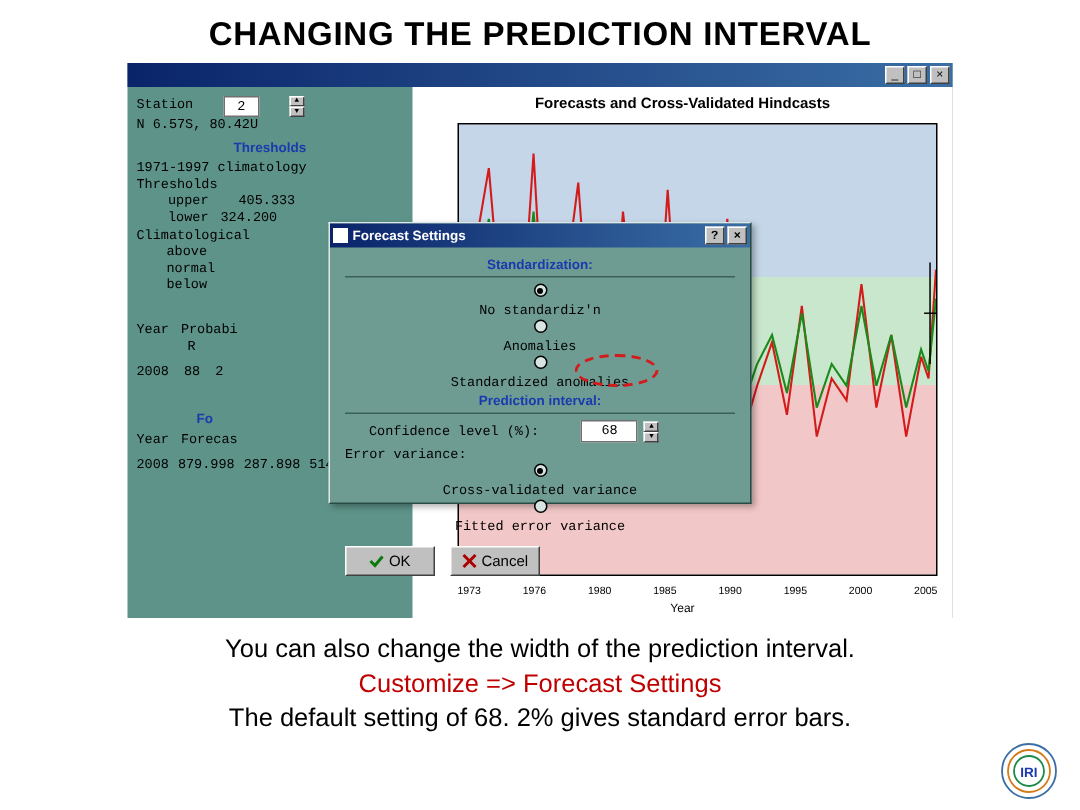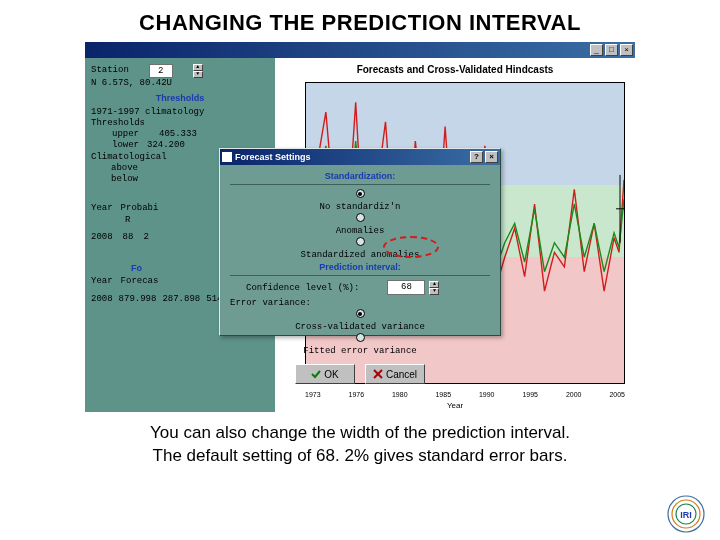--- a/index.html
+++ b/index.html
@@ -208,21 +208,20 @@
     height: 15px;
     background: #fff;
     border: 1px solid #707070;
     font-size: 9px;
     text-align: center;
     line-height: 13px;
     position: relative;
   }
   .dlg-btns {
     display: flex;
-    justify-content: center;
     gap: 10px;
     margin-top: 8px;
   }
   .btn {
     width: 60px;
     height: 20px;
     background: #c0c0c0;
     border: 1px solid #fff;
     border-right-color: #404040;
     border-bottom-color: #404040;
@@ -290,20 +289,21 @@
     <div style="display:flex;gap:20px;">
       <span style="width:48px;text-align:right;">upper</span>
       <span>405.333</span>
     </div>
     <div style="display:flex;gap:8px;">
       <span style="width:48px;text-align:right;">lower</span>
       <span>324.200</span>
     </div>
     <div>Climatological</div>
     <div style="padding-left:20px;">above</div>
+    <div style="padding-left:20px;">normal</div>
     <div style="padding-left:20px;">below</div>
 
     <div style="height:18px;"></div>
     <div style="display:flex;gap:8px;">
       <span>Year</span>
       <span>Probabi</span>
     </div>
     <div style="padding-left:34px;">R</div>
     <div style="height:6px;"></div>
     <div style="display:flex;gap:10px;">
@@ -420,20 +420,21 @@
         </div>
       </div>
     </div>
   </div>
 
   <div class="highlight-oval" style="top:194px; left:298px;"></div>
 </div>
 
 <div class="caption">
   <div>You can also change the width of the prediction interval.</div>
+  <div class="red">Customize =&gt; Forecast Settings</div>
   <div>The default setting of 68. 2% gives standard error bars.</div>
 </div>
 
 <div class="logo">
   <svg viewBox="0 0 40 40">
     <circle cx="20" cy="20" r="18" fill="none" stroke="#3a6ea5" stroke-width="1.2"></circle>
     <circle cx="20" cy="20" r="14" fill="none" stroke="#d47a1b" stroke-width="1.2"></circle>
     <circle cx="20" cy="20" r="10" fill="none" stroke="#1a8a4a" stroke-width="1.2"></circle>
     <text x="20" y="24" text-anchor="middle" font-size="9" font-weight="bold" fill="#1a3aae">IRI</text>
   </svg>

